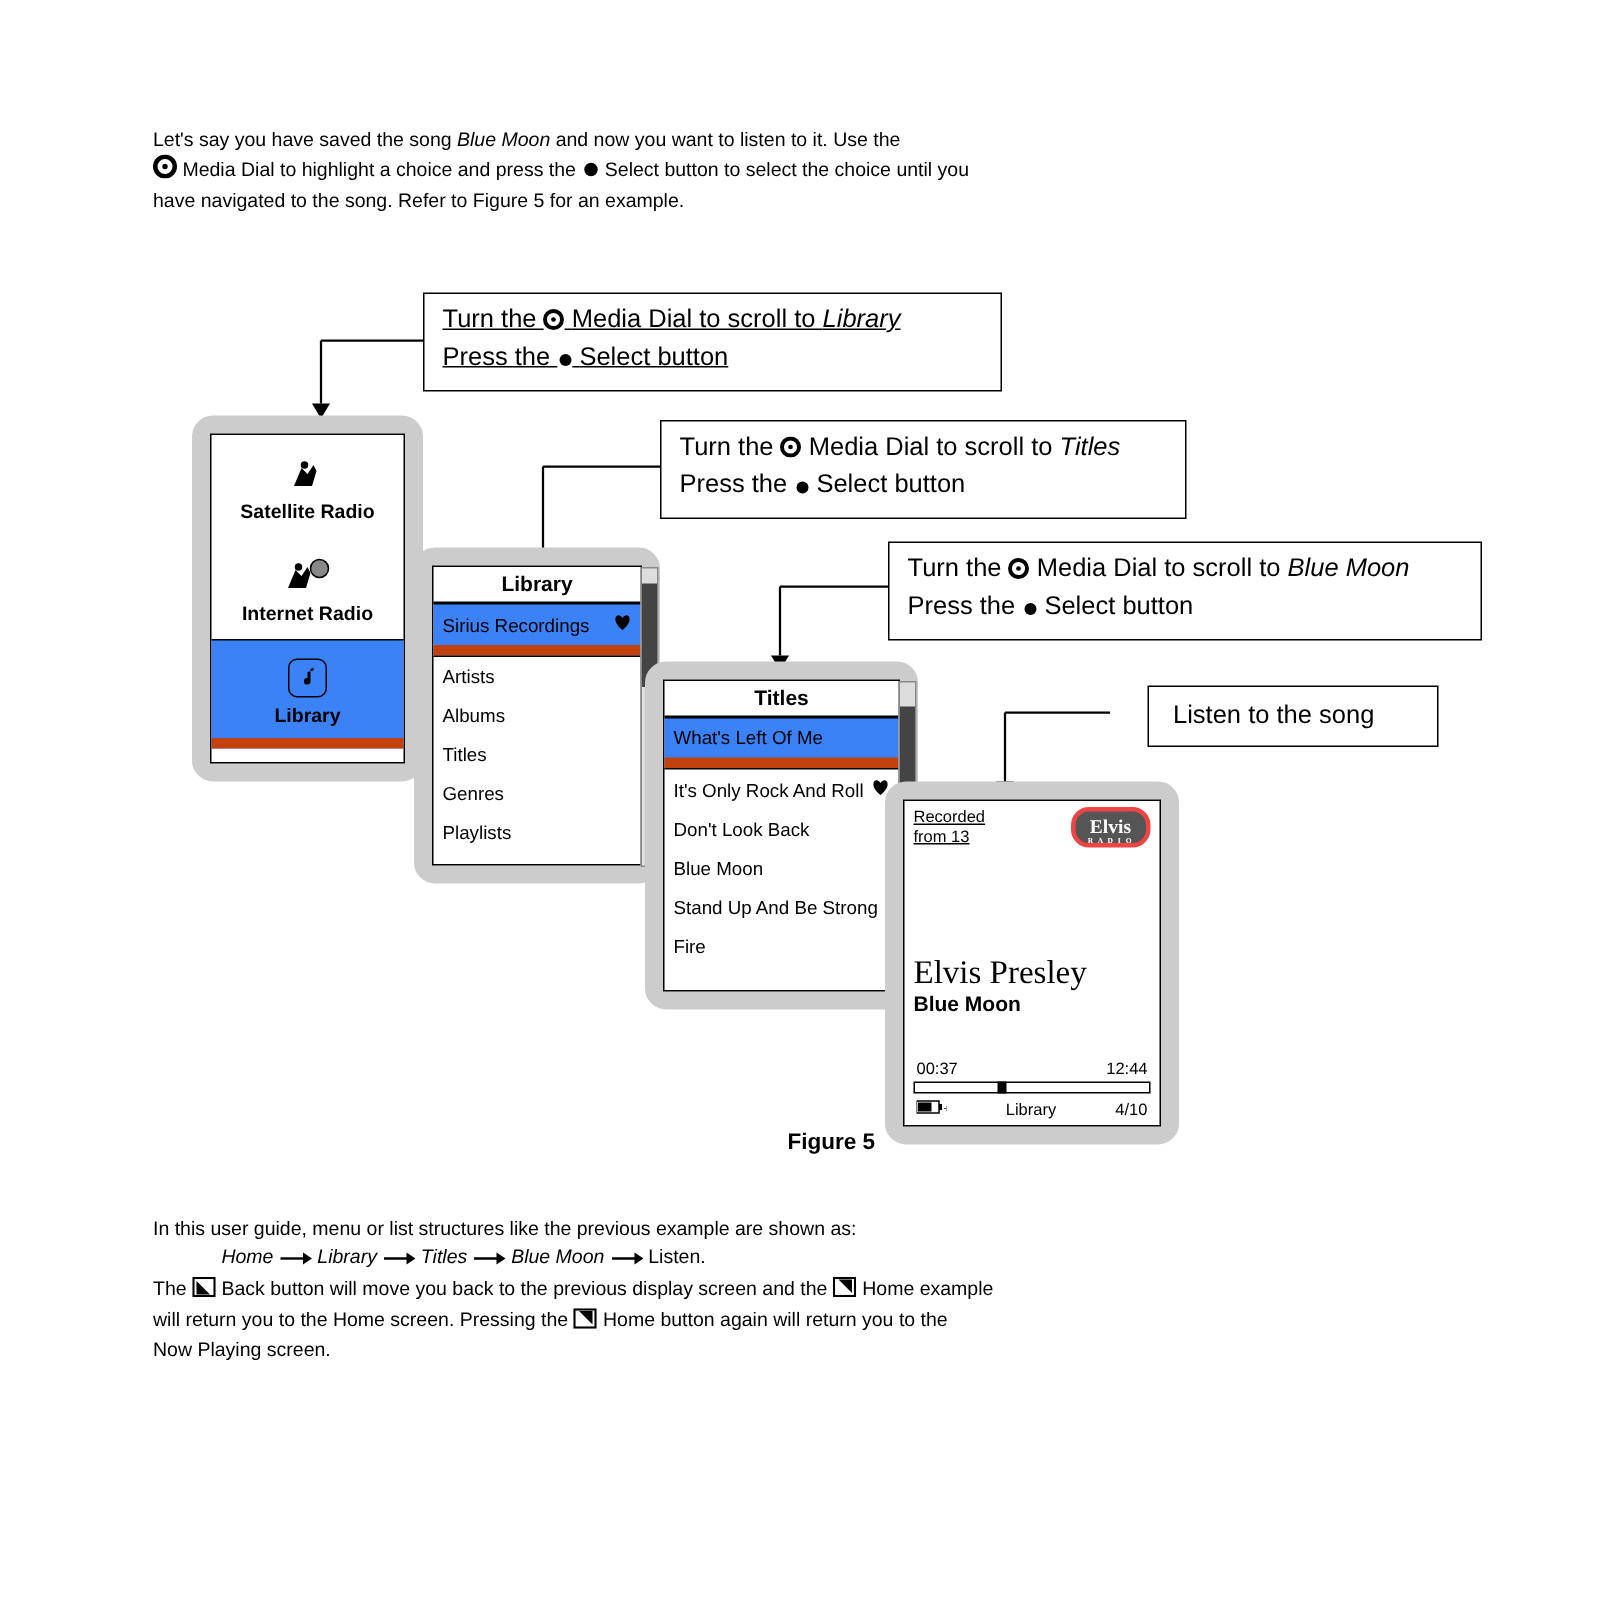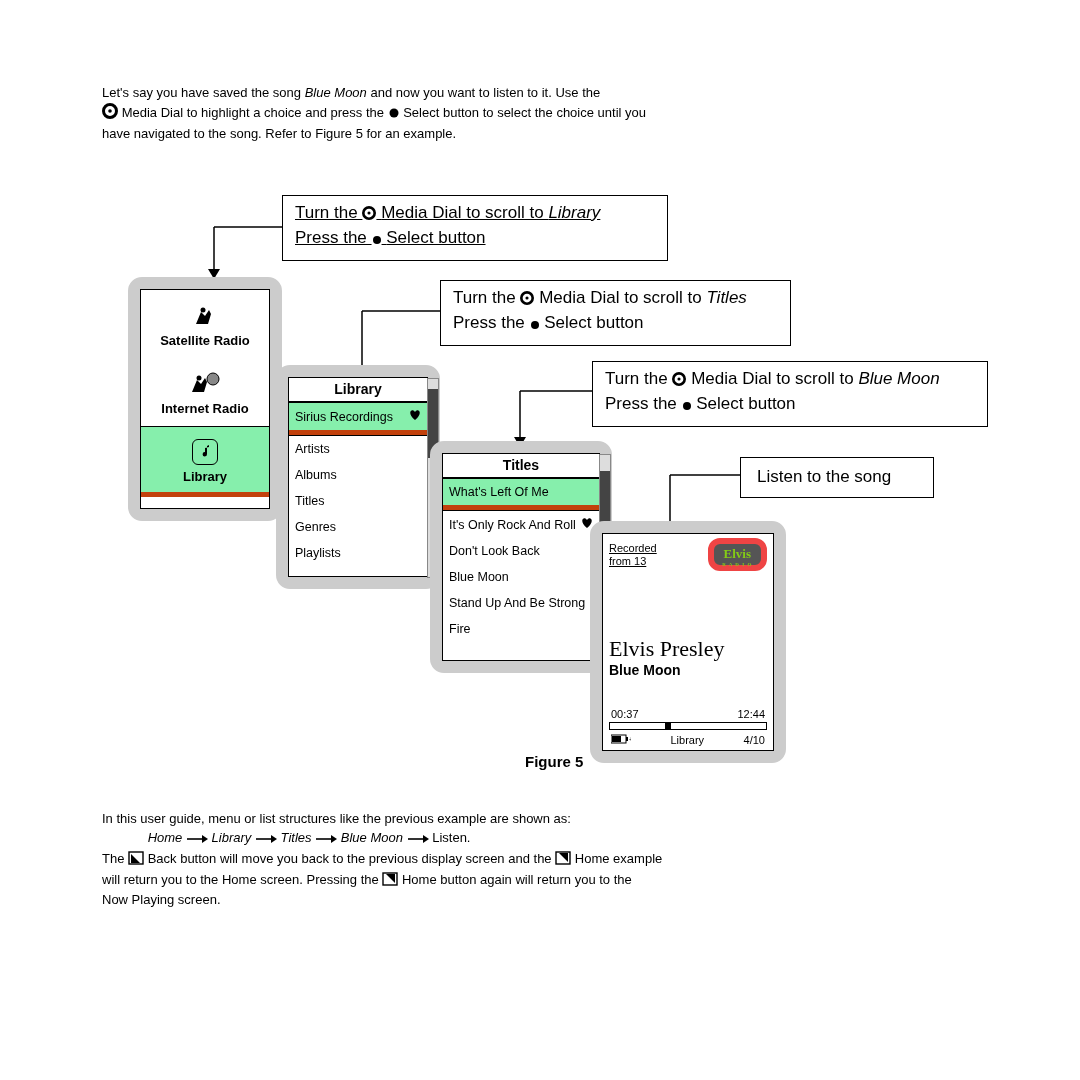--- a/index.html
+++ b/index.html
@@ -77,22 +77,22 @@
   .home-item {
     display:flex;
     flex-direction:column;
     align-items:center;
     gap:4px;
     padding: 12px 0 10px 0;
   }
   .home-label { font-size: 13px; font-weight: bold; }
   .sel {
     border-top:1px solid #000;
-    border-bottom:5px solid #c2410c;
-    background:#86efac;
+    border-bottom:7px solid #c2410c;
+    background:#3b82f6;
   }
   .scrollbar {
     position:absolute;
     right:-12px;
     top:0;
     width:10px;
     height:100%;
     border:1px solid #888;
     background:#ddd;
   }
@@ -193,21 +193,21 @@
             <circle cx="5" cy="5" r="4" fill="#000"></circle>
           </svg></span>
     <span> Select button</span>
   </div>
   <svg style="position:absolute; left:414px; top:200px;" width="85" height="70">
     <line x1="78" y1="6" x2="6" y2="6" stroke="#000" stroke-width="1.5"></line>
     <line x1="6" y1="6" x2="6" y2="52" stroke="#000" stroke-width="1.5"></line>
     <polygon points="0,52 12,52 6,62" fill="#000"></polygon>
   </svg>
 
-  <div class="callout" style="left:640px; top:272px; width:160px; padding:8px 16px;">
+  <div class="callout" style="left:665px; top:272px; width:160px; padding:8px 16px;">
     <span>Listen to the song</span>
   </div>
   <svg style="position:absolute; left:564px; top:284px;" width="82" height="70">
     <line x1="76" y1="6" x2="6" y2="6" stroke="#000" stroke-width="1.5"></line>
     <line x1="6" y1="6" x2="6" y2="52" stroke="#000" stroke-width="1.5"></line>
     <polygon points="0,52 12,52 6,62" fill="#000"></polygon>
   </svg>
 
   <div class="panel" style="left:28px; top:92px; width:130px; height:220px;">
     <div class="panel-inner">
@@ -302,21 +302,21 @@
       <div class="scrollbar">
             <div class="scroll-thumb" style="top:8%; height:30%;"></div>
           </div>
     </div>
   </div>
 
   <div class="panel" style="left:490px; top:336px; width:172px; height:218px;">
     <div class="panel-inner" style="padding:4px 6px;">
       <div style="display:flex; justify-content:space-between; align-items:center;">
         <div style="font-size:11px; line-height:1.1; width:60px;text-decoration:underline;">Recorded from 13</div>
-        <div style="border:6px solid #ef4444; border-radius:12px; background:#555; color:#84cc16; padding:2px 10px 3px 10px; font-family:serif; font-weight:bold; font-size:13px; position:relative;">
+        <div style="border:3px solid #ef4444; border-radius:12px; background:#555; color:#ffffff; padding:2px 10px 3px 10px; font-family:serif; font-weight:bold; font-size:13px; position:relative;">
           <span>Elvis</span>
           <div style="position:absolute; bottom:-2px; left:0; right:0; text-align:center; font-size:5px; letter-spacing:1px;">R A D I O</div>
         </div>
       </div>
       <div style="flex:1;"></div>
       <div class="nowplaying-artist">Elvis Presley</div>
       <div class="nowplaying-song">Blue Moon</div>
       <div style="height:30px;"></div>
       <div class="np-row">
         <span>00:37</span>

